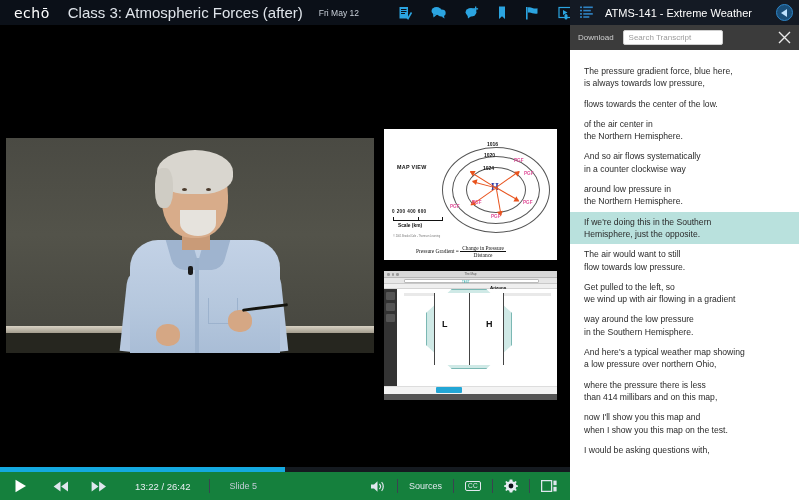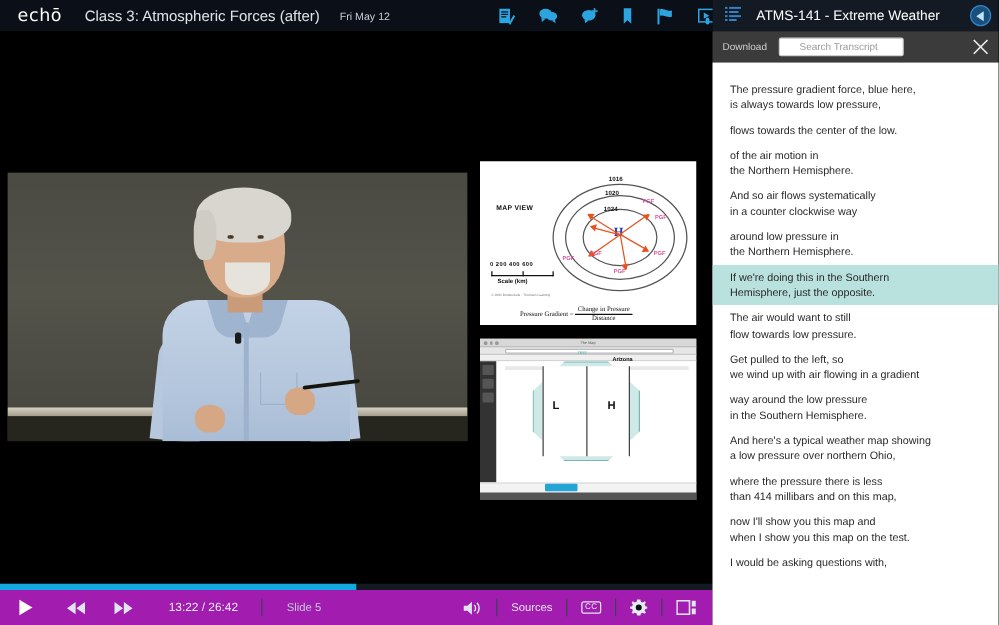--- a/index.html
+++ b/index.html
@@ -12,21 +12,21 @@
 
   
   .topbar {
     position:absolute; left:0; top:0; width:570px; height:25px;
     background:#0b1018; display:flex; align-items:center;
   }
   .logo {
     color:#fff; font-size:14px; letter-spacing:.5px; padding:0 0 0 14px;
     font-family:"DejaVu Sans", sans-serif; font-weight:400;
   }
-  .class-title { color:#dfe4ea; font-size:12px; margin-left:18px; white-space:nowrap; }
+  .class-title { color:#dfe4ea; font-size:15px; margin-left:18px; white-space:nowrap; }
   .class-date { color:#c8cfd8; font-size:8.5px; margin-left:16px; white-space:nowrap; }
 
   .tool-icons { position:absolute; left:398px; top:0; height:25px; display:flex; align-items:center; gap:19px; }
   .tool-icons svg { display:block; }
 
   
   .tr-head {
     position:absolute; left:570px; top:0; width:229px; height:25px;
     background:#141a24; display:flex; align-items:center;
   }
@@ -42,21 +42,21 @@
   }
 
   
   .tr-sub {
     position:absolute; left:570px; top:25px; width:229px; height:25px;
     background:#3b3b3b; display:flex; align-items:center;
   }
   .tr-dl { color:#cfcfcf; font-size:8px; margin-left:8px; white-space:nowrap; }
   .tr-search {
     margin-left:9px; width:100px; height:15px; background:#fff; border:1px solid #cfcfcf;
-    border-radius:2px; font-size:8px; color:#8a8a8a; padding:0 16px;
+    border-radius:2px; font-size:8px; color:#8a8a8a; padding:0 5px;
     font-family:"Liberation Sans", sans-serif; outline:none;
   }
   .tr-search::placeholder { color:#9b9b9b; }
   .tr-close {
     position:absolute; right:7px; top:5px; width:15px; height:15px; cursor:pointer;
   }
 
   
   .tr-body {
     position:absolute; left:570px; top:50px; width:229px; height:450px;
@@ -191,21 +191,21 @@
   .br-cta { position:absolute; left:52px; bottom:7px; width:26px; height:6px; background:#23a6d5; border-radius:1px;}
   .br-ctrl { position:absolute; left:0; right:0; bottom:0; height:6px; background:#555;}
 
   
   .progress {
     position:absolute; left:0; top:467px; width:570px; height:5px; background:#151a20;
   }
   .progress-fill { position:absolute; left:0; top:0; height:5px; background:#14a9e0; }
   .controls {
     position:absolute; left:0; top:472px; width:570px; height:28px;
-    background:#a21caf; display:flex; align-items:center;
+    background:#15803d; display:flex; align-items:center;
   }
   .ctrl-btn { display:flex; align-items:center; justify-content:center; cursor:pointer; }
   .sep { width:1px; height:14px; background:#3a4350; }
   .ctime { color:#e8edf3; font-size:9.5px; white-space:nowrap; }
   .cslide { color:#c2cbd6; font-size:9px; white-space:nowrap; }
   .ctext { color:#e2e8ef; font-size:9px; white-space:nowrap;text-align:center; }
   .cc-box {
     border:1.3px solid #e2e8ef; border-radius:2px; padding:0px 2px;
     font-size:6.5px; color:#e2e8ef; letter-spacing:.3px; line-height:8px;
   }
@@ -459,21 +459,21 @@
       <svg width="15" height="15" viewBox="0 0 15 15">
           <path d="M2 2 L13 13 M13 2 L2 13" stroke="#e9e9e9" stroke-width="1.4"></path>
         </svg>
     </div>
   </div>
 
   <div class="tr-body" id="transcript-body">
       <div class="tr-para">The pressure gradient force, blue here,
 is always towards low pressure,</div>
       <div class="tr-para">flows towards the center of the low.</div>
-      <div class="tr-para">of the air motion in
+      <div class="tr-para">of the air center in
 the Northern Hemisphere.</div>
       <div class="tr-para">And so air flows systematically
 in a counter clockwise way</div>
       <div class="tr-para">around low pressure in
 the Northern Hemisphere.</div>
       <div class="tr-para hl">If we're doing this in the Southern
 Hemisphere, just the opposite.</div>
       <div class="tr-para">The air would want to still
 flow towards low pressure.</div>
       <div class="tr-para">Get pulled to the left, so

